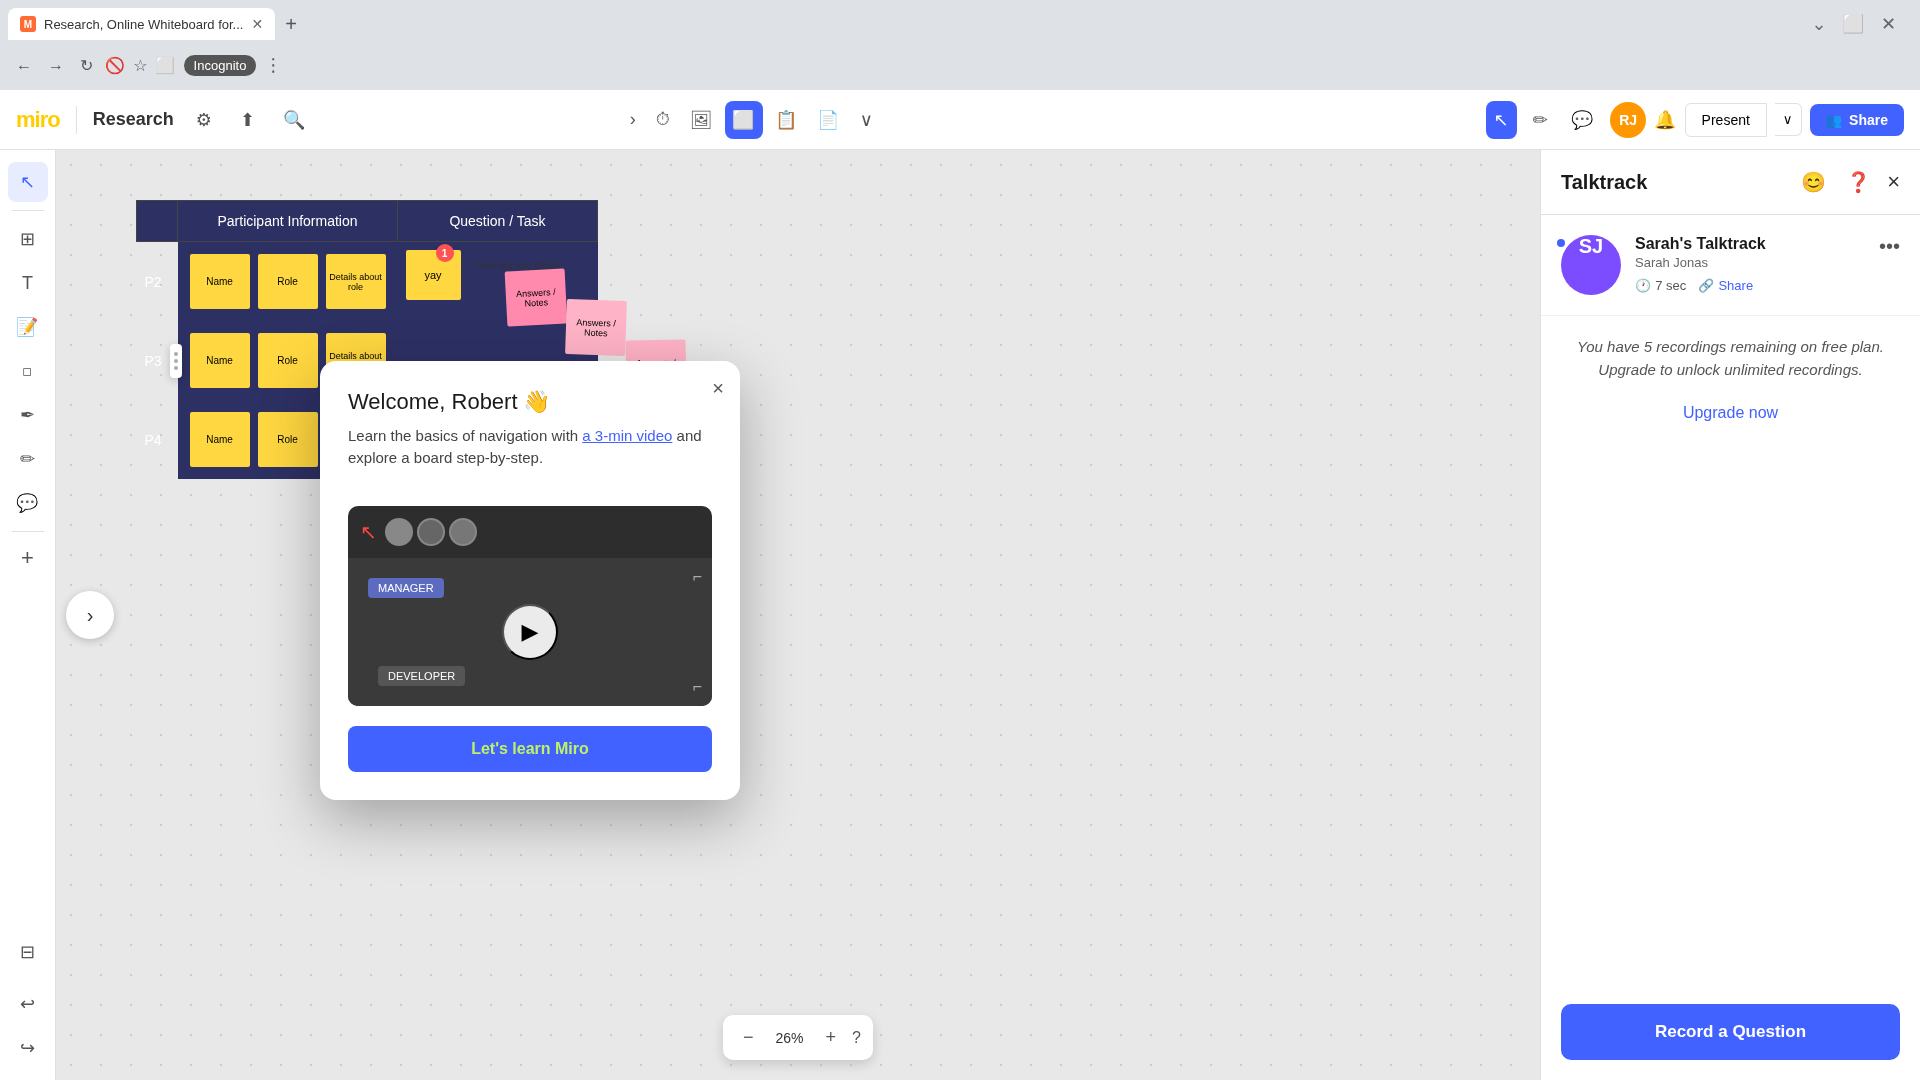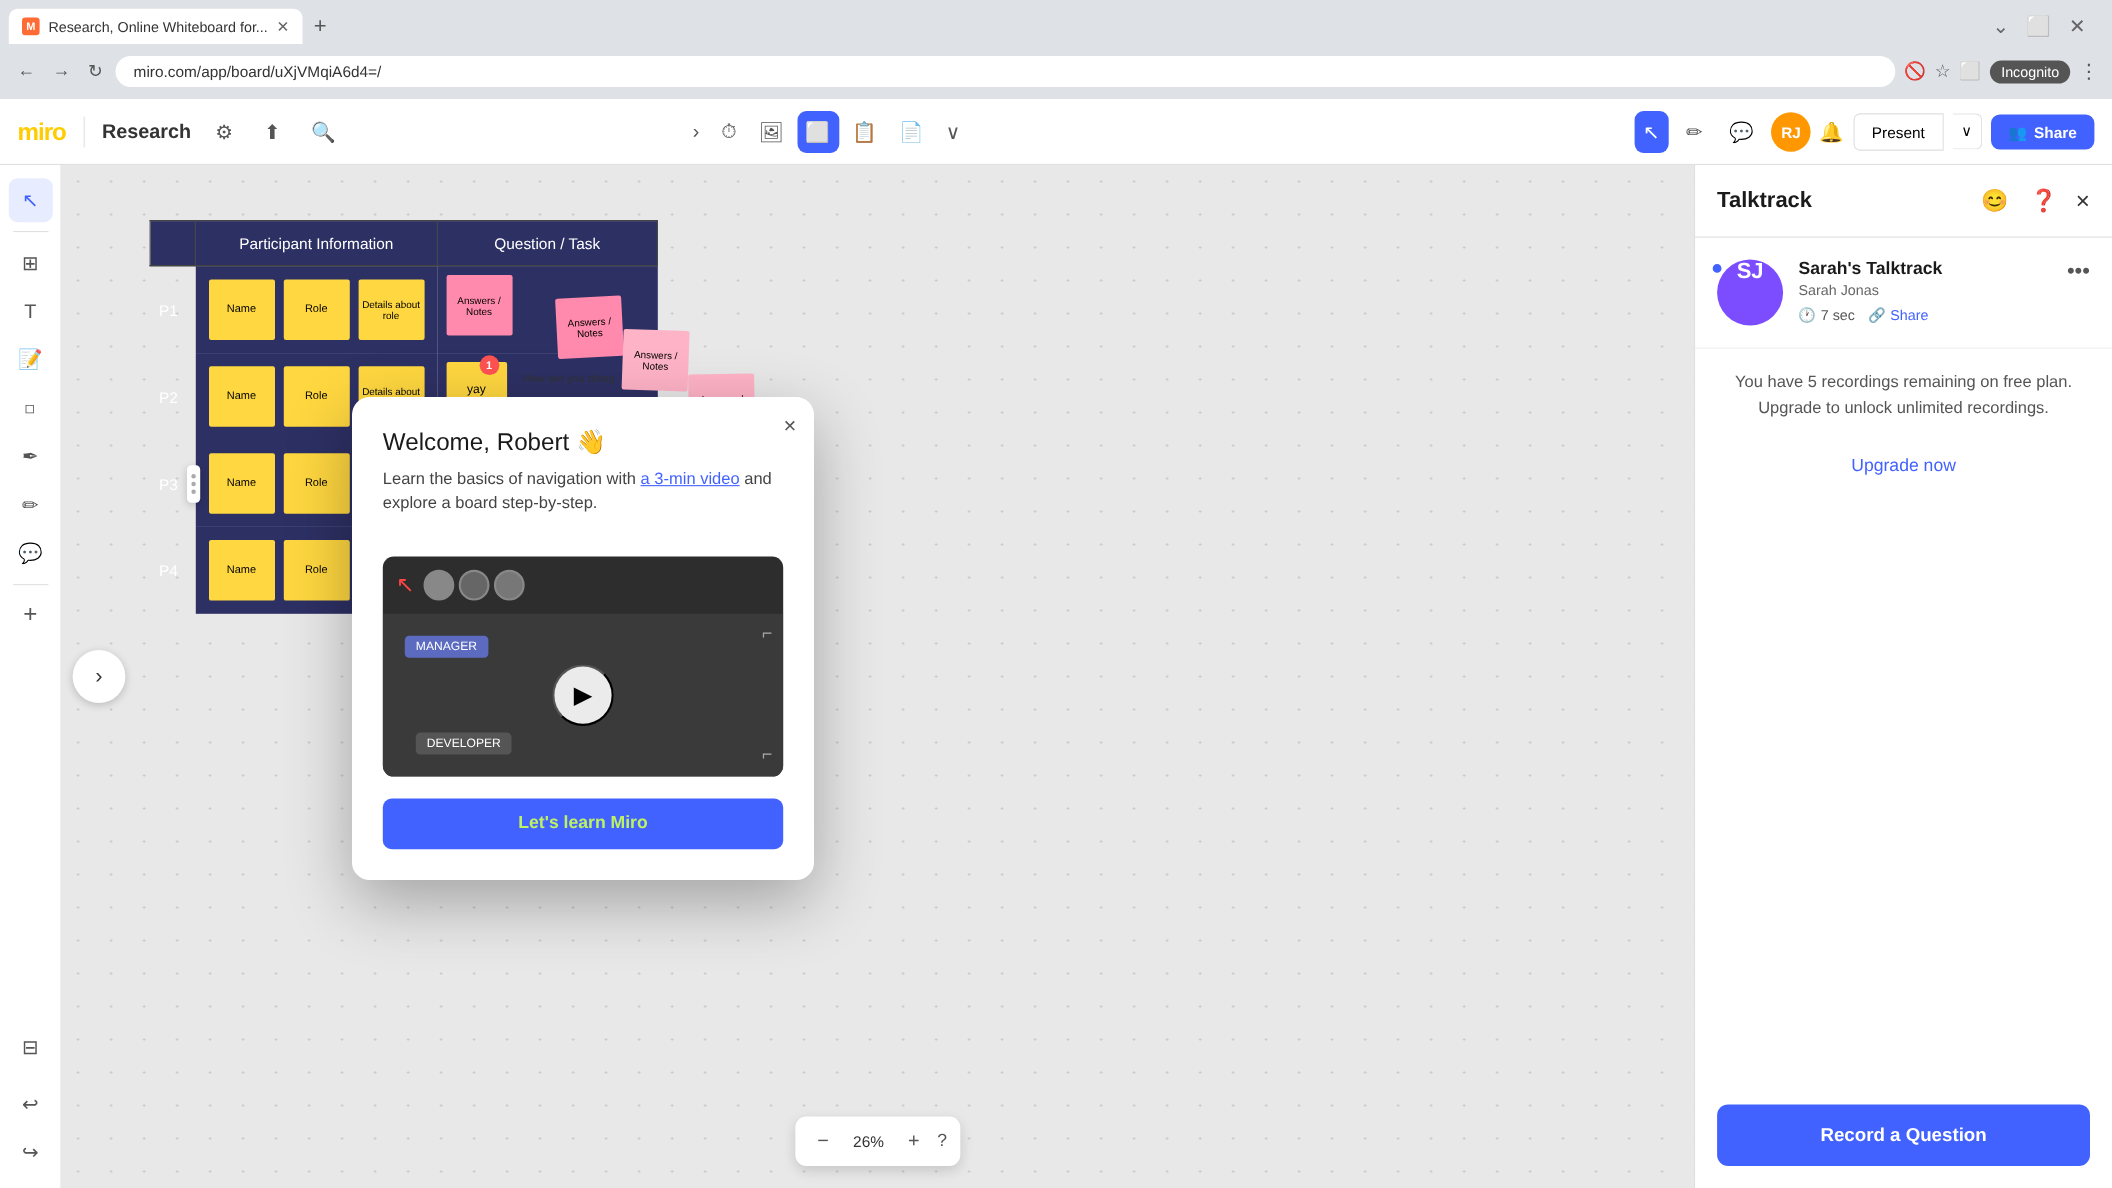--- a/index.html
+++ b/index.html
@@ -85,21 +85,21 @@
     .recording-avatar { width: 60px; height: 60px; border-radius: 50%; background: #7c4dff; color: white; font-size: 20px; font-weight: 700; display: flex; align-items: flex-start; justify-content: center; flex-shrink: 0; position: relative; }
     .avatar-dot { width: 12px; height: 12px; border-radius: 50%; background: #4262ff; position: absolute; top: 2px; left: -6px; border: 2px solid white; }
     .recording-info { flex: 1; }
     .recording-name { font-size: 16px; font-weight: 700; color: #1a1a1a; margin-bottom: 2px; }
     .recording-author { font-size: 13px; color: #666; margin-bottom: 8px; }
     .recording-meta { display: flex; align-items: center; gap: 12px; font-size: 13px; color: #555; }
     .meta-item { display: flex; align-items: center; gap: 4px; }
     .recording-more { background: none; border: none; cursor: pointer; font-size: 20px; color: #555; }
 
     .talktrack-bottom { flex: 1; display: flex; flex-direction: column; align-items: center; justify-content: center; padding: 20px; text-align: center; }
-    .upgrade-text { font-size: 15px; color: #555; margin-bottom: 33px; line-height: 1.5; }
+    .upgrade-text { font-size: 15px; color: #555; margin-bottom: 23px; line-height: 1.5; font-style: italic; }
     .upgrade-link { color: #4262ff; text-decoration: none; font-weight: 500; font-size: 16px; display: block; margin-bottom: 24px; cursor: pointer; }
     .record-btn { background: #4262ff; color: white; border: none; border-radius: 10px; padding: 18px; width: 100%; font-size: 17px; font-weight: 700; cursor: pointer; margin-top: auto; }
 
     
     .bottom-toolbar { position: absolute; bottom: 20px; left: 50%; transform: translateX(-50%); display: flex; align-items: center; gap: 8px; background: white; border-radius: 10px; padding: 8px 12px; box-shadow: 0 4px 12px rgba(0,0,0,0.15); z-index: 10; }
     .zoom-btn { background: none; border: none; cursor: pointer; font-size: 18px; color: #555; padding: 4px 8px; }
     .zoom-level { font-size: 14px; color: #333; min-width: 40px; text-align: center; }
     .zoom-help { background: none; border: none; cursor: pointer; font-size: 16px; color: #555; }
 
     
@@ -128,21 +128,20 @@
         <span style="cursor:pointer;">⌄</span>
         <span style="cursor:pointer;">⬜</span>
         <span style="cursor:pointer;">✕</span>
       </div>
     </div>
   </div>
   <div class="address-bar">
     <button class="nav-btn">←</button>
     <button class="nav-btn">→</button>
     <button class="nav-btn">↻</button>
-    <input class="url-bar" value="miro.com/app/board/uXjVMqiA6d4=/" readonly="" style="">
     <div class="browser-actions">
       <span>🚫</span>
       <span style="cursor:pointer;">☆</span>
       <span style="cursor:pointer;">⬜</span>
       <span class="incognito-badge">Incognito</span>
       <span style="cursor:pointer;font-size:18px;">⋮</span>
     </div>
   </div>
 </div>
 
@@ -206,33 +205,20 @@
       <table class="participant-table">
         <thead>
           <tr class="table-header">
             <th style="min-width:40px;"></th>
             <th>Participant Information</th>
             <th>Question / Task</th>
           </tr>
         </thead>
         <tbody>
 
-          <tr>
-            <td class="p-label">P1</td>
-            <td style="background:#2d3063;padding:12px;display:flex;gap:8px;align-items:center;">
-              <div class="sticky-note sticky-yellow">Name</div>
-              <div class="sticky-note sticky-yellow">Role</div>
-              <div class="sticky-note sticky-yellow" style="font-size:9px;">Details about role</div>
-            </td>
-            <td class="question-cell" style="background:#2d3063;">
-              <div style="display:flex;flex-direction:column;gap:6px;">
-                <div class="sticky-note sticky-pink" style="font-size:9px;">Answers / Notes</div>
-              </div>
-            </td>
-          </tr>
 
           <tr>
             <td class="p-label">P2</td>
             <td style="background:#2d3063;padding:12px;display:flex;gap:8px;align-items:center;">
               <div class="sticky-note sticky-yellow">Name</div>
               <div class="sticky-note sticky-yellow">Role</div>
               <div class="sticky-note sticky-yellow" style="font-size:9px;">Details about role</div>
             </td>
             <td class="question-cell" style="background:#2d3063;position:relative;">
               <div style="position:relative;">

